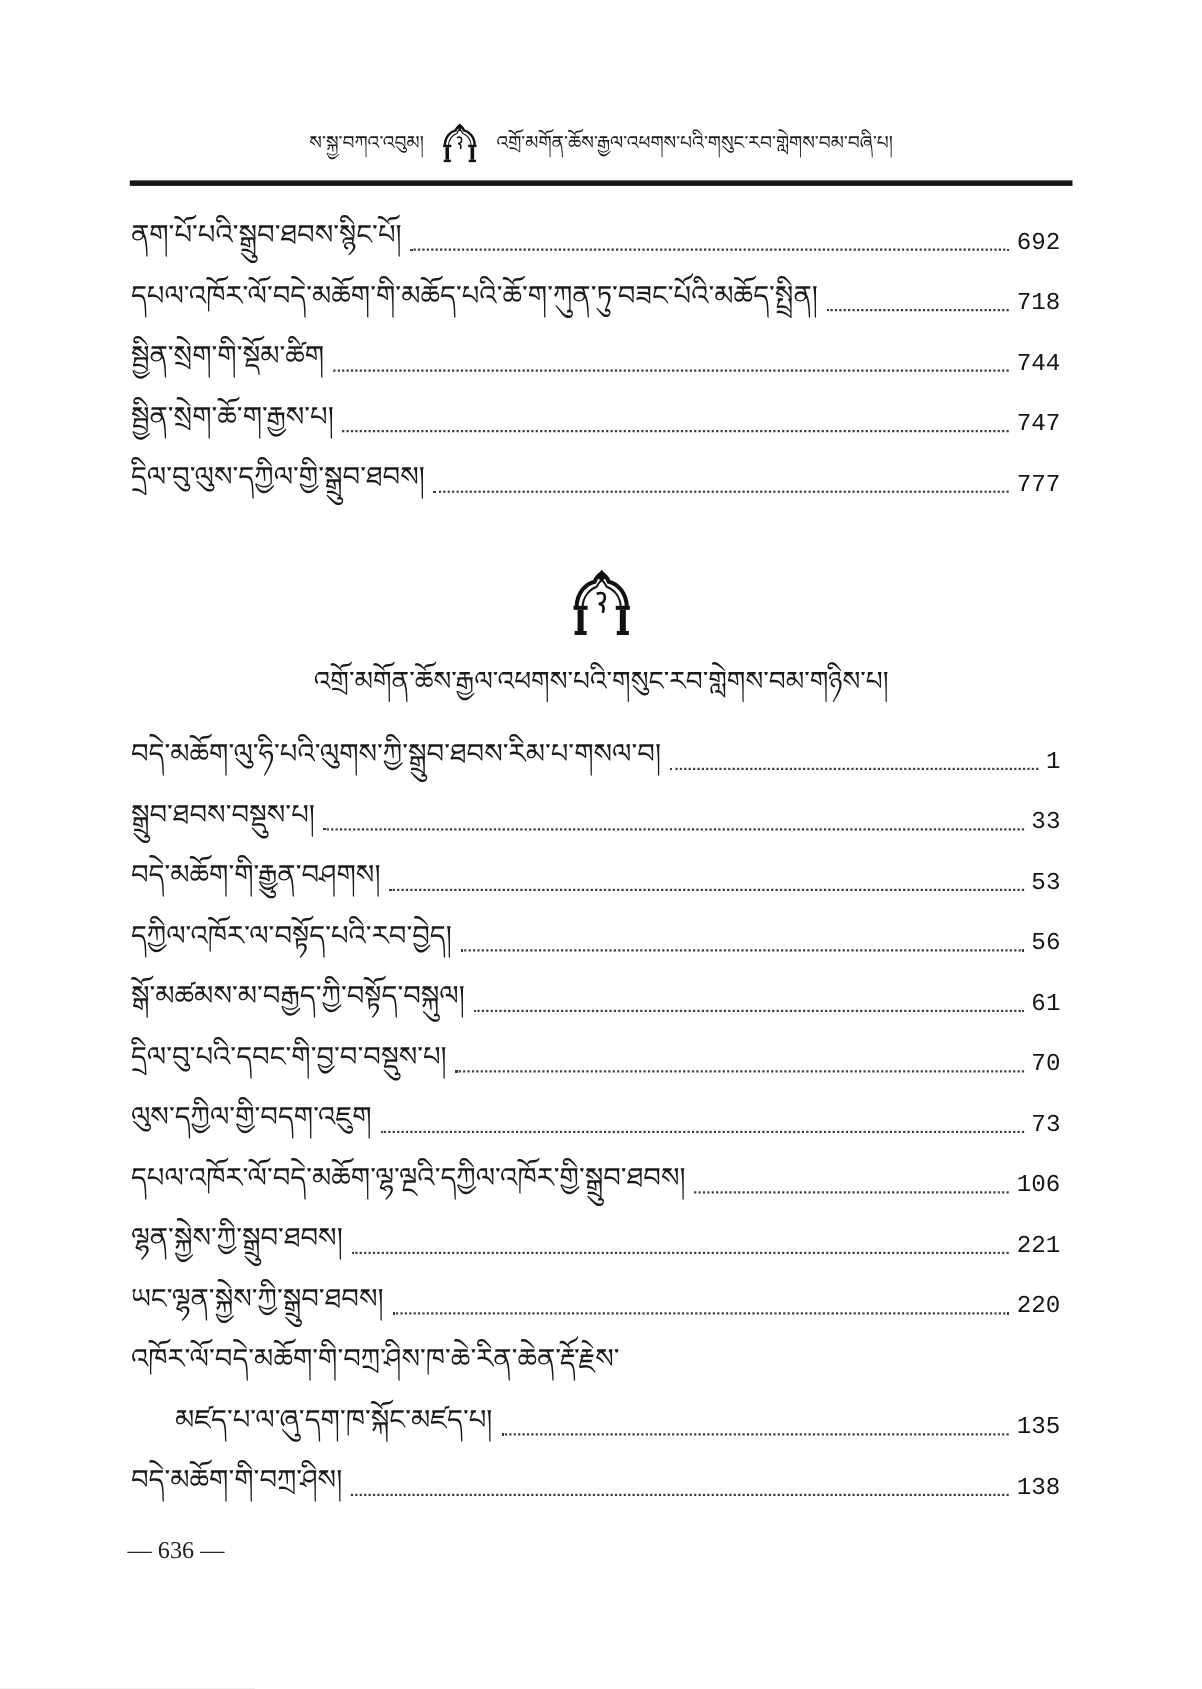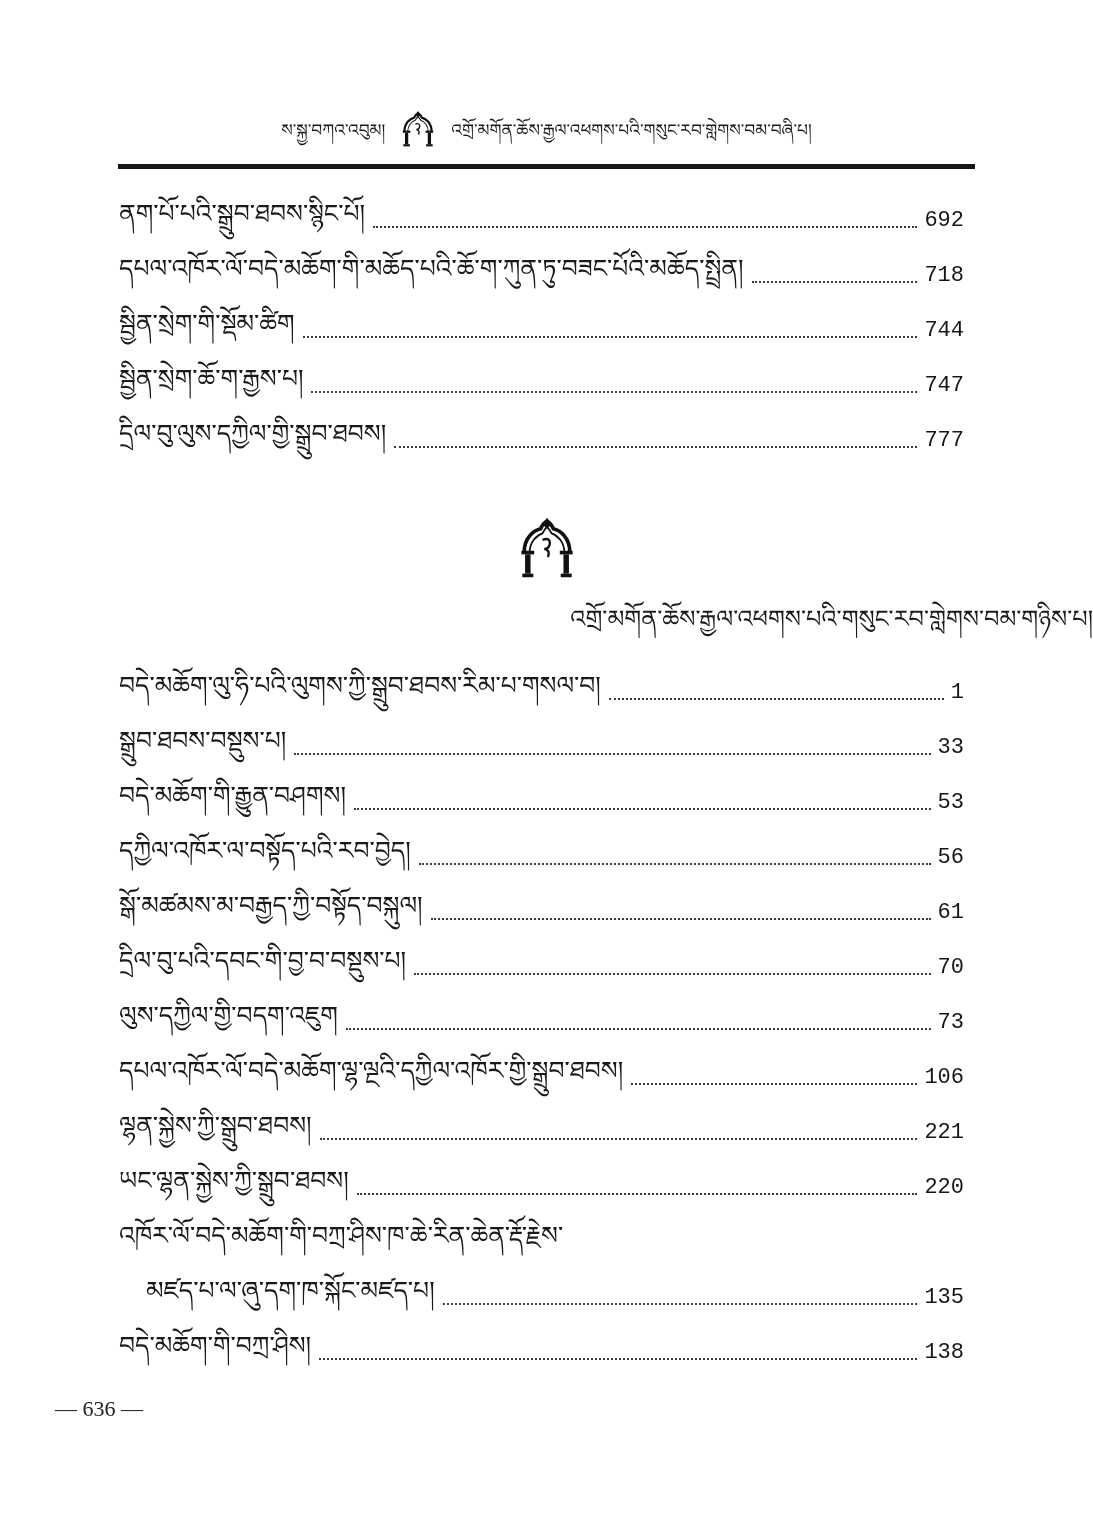--- a/index.html
+++ b/index.html
@@ -3,57 +3,57 @@
 <meta charset="utf-8">
 <style>
   html,body { margin:0; padding:0; background:#e8e8e8; }
   .page {
     width:1093px; height:1535px; background:#ffffff; position:relative;
     margin:0 auto; box-sizing:border-box; overflow:hidden;
     font-family:"DejaVu Sans", sans-serif; color:#1a1a1a;
   }
   
   .header {
-    display:flex; justify-content:center; gap:14px;
+    display:flex; align-items:center; justify-content:center; gap:14px;
     padding-top:110px;
   }
   .header-text { font-size:17px; line-height:40px; white-space:nowrap; }
   .ornament-small svg { height:38px; width:auto; display:block; }
 
   .rule {
     width:857px; height:5px; background:#161616;
     margin:14px 0 0 118px;
   }
 
   
   .toc { margin-left:119px; width:845px; }
   .toc-sec1 { margin-top:24px; }
   .toc-row { display:flex; align-items:center; height:55px; }
   .toc-title { font-size:25px; white-space:nowrap; }
-  .toc-title.indented { margin-left:27px; }
+  .toc-title.indented { margin-left:40px; }
   .leader {
     flex:1 1 auto; height:0; margin:0 7px 0 8px;
     border-bottom:2px dotted #3c3c3c; transform:translateY(6px);
   }
   .page-num {
     font-family:Liberation Mono, monospace; font-size:22px; color:#161616;
     flex:0 0 auto;
   }
 
   
   .divider-ornament { display:flex; justify-content:center; margin-top:48px; }
   .divider-ornament svg { height:64px; width:auto; display:block; }
   .section-title {
-    text-align:right; font-size:24px; margin-top:12px; white-space:nowrap;
+    text-align:center; font-size:24px; margin-top:12px; white-space:nowrap;
   }
   .toc-sec2 { margin-top:6px;text-align:center; }
 
   
   .footer {
-    margin:16px 0 0 55px;
+    margin:16px 0 0 116px;
     font-family:"Liberation Serif", serif; font-size:22px; color:#222222;
   }
 </style>
 </head>
 <body>
 
 <div class="page">
 
   <div class="header">
     <span class="header-text">ས་སྐྱ་བཀའ་འབུམ།</span>

